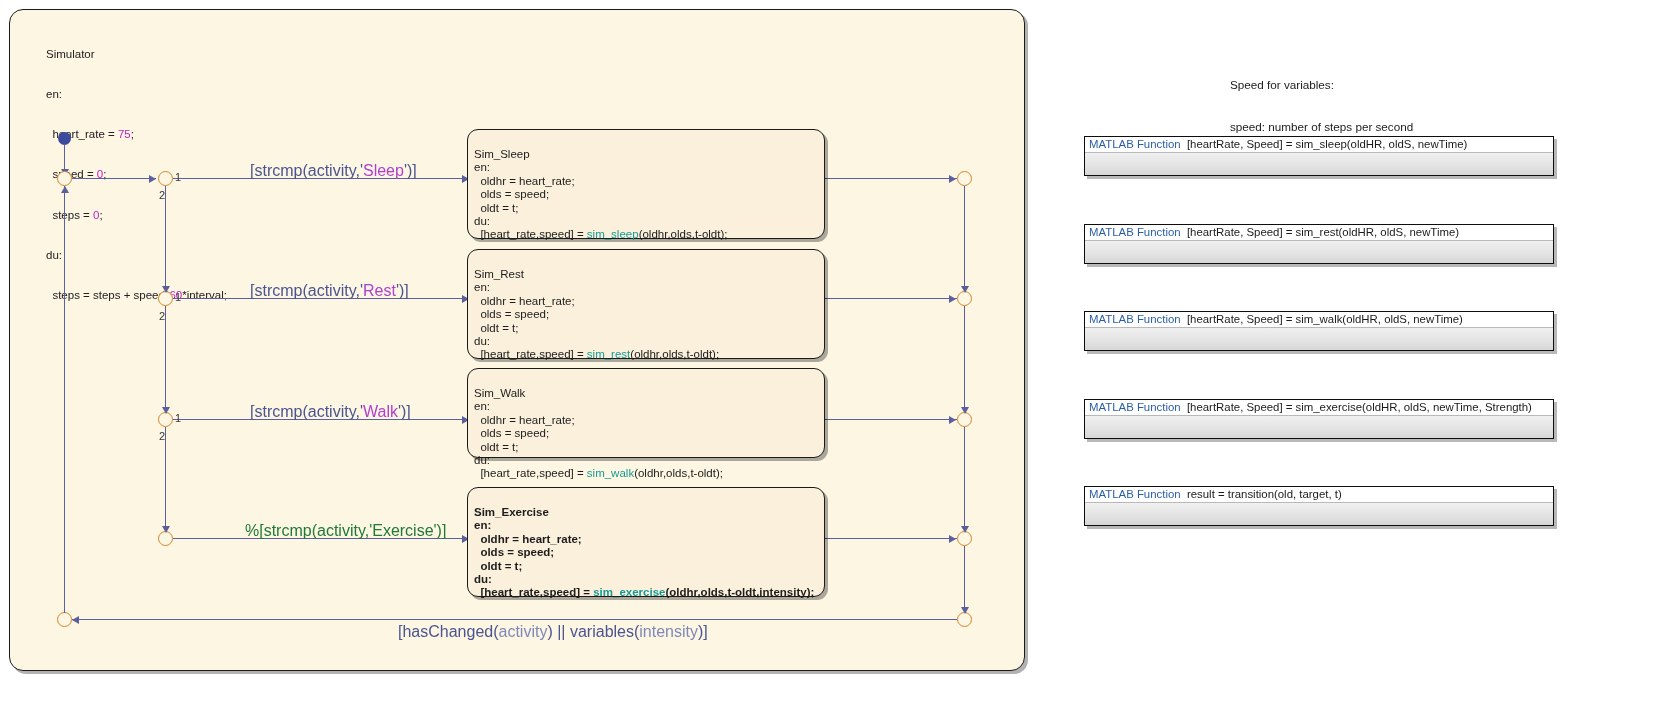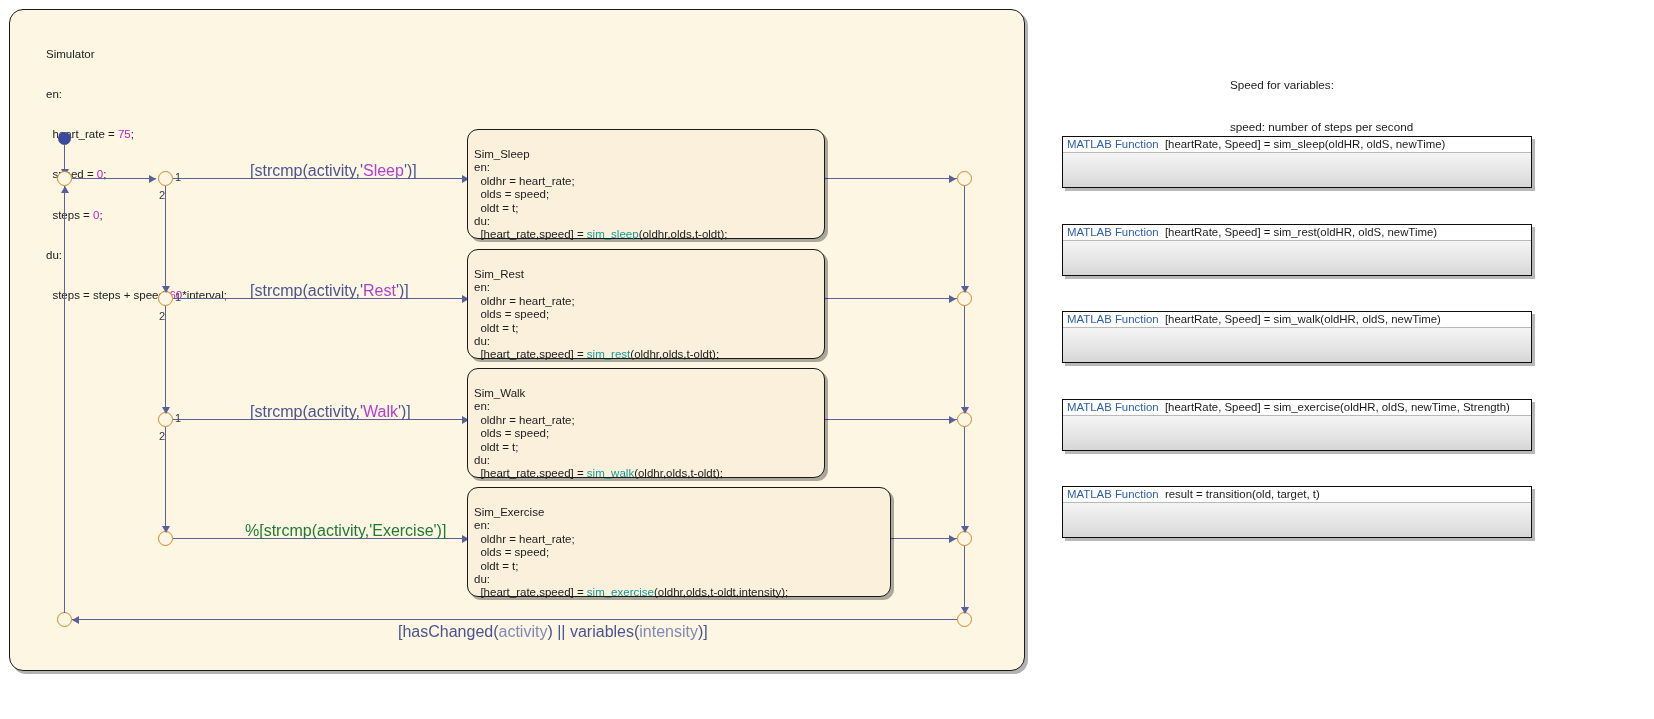--- a/index.html
+++ b/index.html
@@ -94,21 +94,21 @@
     position:absolute; left:1230px; top:49px;
     font-size:11.7px; line-height:14.3px; color:#1c1c1c; white-space:pre;
   }
 
   .mfn-block{
     position:absolute;
     background:linear-gradient(180deg,#fbfbfb 0%,#f2f2f2 38%,#e2e2e2 78%,#d6d6d6 100%);
     border:1.8px solid #0d0d0d;
     box-shadow:3px 3px 0 rgba(0,0,0,0.28);
     box-sizing:border-box;
-    left:1062px; width:470px; height:52px;
+    left:1084px; width:470px; height:40px;
   }
   .mfn-header{
     position:absolute; left:0; top:0; right:0; height:16px;
     border-bottom:1px solid #b9b9b9;
     background:#ffffff;
     box-sizing:border-box;
     padding-left:4px;
     white-space:pre;
     font-size:11.4px; line-height:15px;
     color:#1a1a1a;
@@ -223,31 +223,31 @@
   <div class="state-box" style="left:457px;top:239px;width:358px;height:110px;">
     <div class="line">Sim_Rest</div>
     <div class="line">en:</div>
     <div class="line">&nbsp;&nbsp;<span>oldhr = heart_rate;</span></div>
     <div class="line">&nbsp;&nbsp;<span>olds = speed;</span></div>
     <div class="line">&nbsp;&nbsp;<span>oldt = t;</span></div>
     <div class="line">du:</div>
     <div class="line">&nbsp;&nbsp;<span>[heart_rate,speed] = </span><span class="fn-name">sim_rest</span><span>(oldhr,olds,t-oldt);</span></div>
   </div>
 
-  <div class="state-box" style="left:457px;top:358px;width:358px;height:110px;">
+  <div class="state-box" style="left:457px;top:358px;width:358px;height:90px;">
     <div class="line">Sim_Walk</div>
     <div class="line">en:</div>
     <div class="line">&nbsp;&nbsp;<span>oldhr = heart_rate;</span></div>
     <div class="line">&nbsp;&nbsp;<span>olds = speed;</span></div>
     <div class="line">&nbsp;&nbsp;<span>oldt = t;</span></div>
     <div class="line">du:</div>
     <div class="line">&nbsp;&nbsp;<span>[heart_rate,speed] = </span><span class="fn-name">sim_walk</span><span>(oldhr,olds,t-oldt);</span></div>
   </div>
 
-  <div class="state-box" style="left:457px;top:477px;width:424px;height:110px;">
+  <div class="state-box" style="left:457px;top:477px;width:358px;height:110px;font-weight:bold;">
     <div class="line">Sim_Exercise</div>
     <div class="line">en:</div>
     <div class="line">&nbsp;&nbsp;<span>oldhr = heart_rate;</span></div>
     <div class="line">&nbsp;&nbsp;<span>olds = speed;</span></div>
     <div class="line">&nbsp;&nbsp;<span>oldt = t;</span></div>
     <div class="line">du:</div>
     <div class="line">&nbsp;&nbsp;<span>[heart_rate,speed] = </span><span class="fn-name">sim_exercise</span><span>(oldhr,olds,t-oldt,intensity);</span></div>
   </div>
 
 </div>

